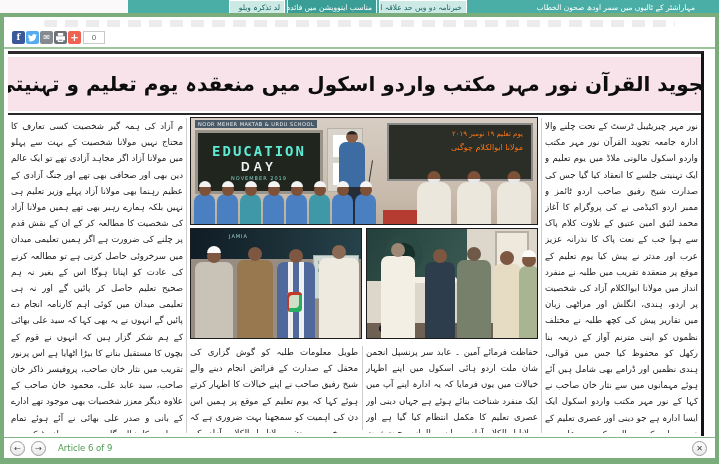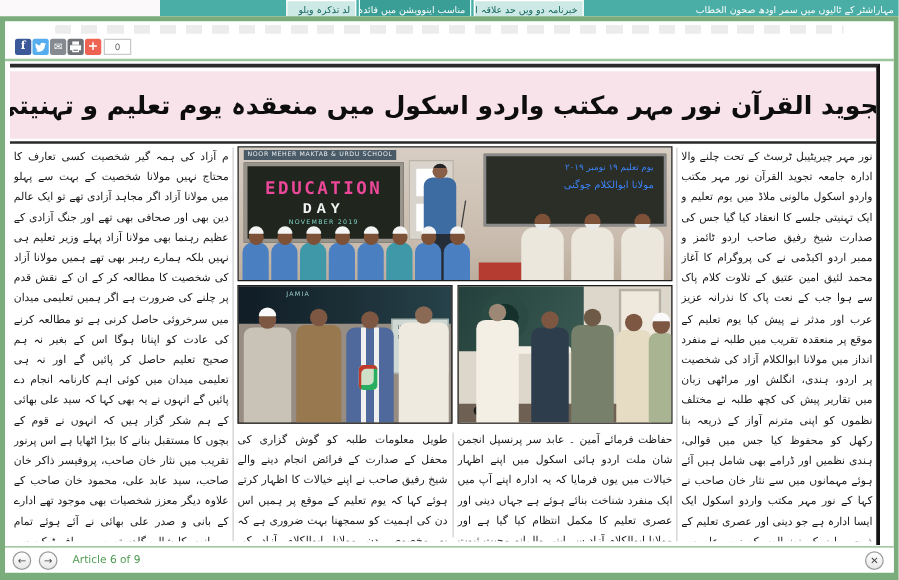--- a/index.html
+++ b/index.html
@@ -33,26 +33,26 @@
   .headline span{font-size:20px;font-weight:bold;color:#0d0d0d;white-space:nowrap}
   .h-rule{height:2px;background:#2a2a2a;margin-top:2px}
   .ucol{position:absolute;direction:rtl;text-align:justify;font-size:8.6px;line-height:16.2px;color:#181818;overflow:hidden}
   .vdiv{position:absolute;width:1px;background:#cfcfcf}
 
   
   .photo{position:absolute;border:1px solid #1c1c1c;overflow:hidden}
   .p-main{background:linear-gradient(#d7cdc2,#c9bcae 70%,#bdae9e)}
   .school-banner{position:absolute;top:2px;left:4px;font-size:5px;letter-spacing:.5px;color:#e8eef2;background:#4a5a66;padding:1px 3px}
   .bb-left{position:absolute;left:4px;top:12px;width:128px;height:64px;background:#20251e;border:3px solid #98948c;display:flex;flex-direction:column;align-items:center;justify-content:center;gap:1px}
-  .bb-left .l1{font-family:"DejaVu Sans Mono",monospace;font-weight:bold;font-size:14px;letter-spacing:2px;color:#ec4899}
-  .bb-left .l2{font-family:Liberation Mono, monospace;font-weight:bold;font-size:12px;letter-spacing:4px;color:#f2f2f2}
+  .bb-left .l1{font-family:"DejaVu Sans Mono",monospace;font-weight:bold;font-size:14px;letter-spacing:2px;color:#5eead4}
+  .bb-left .l2{font-family:Liberation Sans, sans-serif;font-weight:bold;font-size:12px;letter-spacing:4px;color:#f2f2f2}
   .bb-left .sub{font-size:5px;color:#7fd0c4;letter-spacing:1px}
   .posters{position:absolute;left:136px;top:10px;width:36px;height:64px;background:#d9d4cb;
     background-image:linear-gradient(#fff,#fff),linear-gradient(#fff,#fff);background-size:24px 22px,24px 22px;background-position:5px 6px,5px 34px;background-repeat:no-repeat;border:1px solid #b9b2a6}
-  .bb-right{position:absolute;left:196px;top:5px;width:146px;height:58px;background:#2a2e27;border:2px solid #8a8a8a;direction:rtl;padding:5px 8px;color:#3b82f6}
+  .bb-right{position:absolute;left:196px;top:5px;width:146px;height:58px;background:#2a2e27;border:2px solid #8a8a8a;direction:rtl;padding:5px 8px;color:#f97316}
   .bb-right .c1{font-size:7px;white-space:nowrap;overflow:hidden}
   .bb-right .c2{font-size:8px;margin-top:5px;white-space:nowrap;overflow:hidden}
   .speaker{position:absolute;left:148px;top:24px;width:26px;height:82px;border-radius:7px 7px 0 0;background:linear-gradient(#3d6ca3 0 55%,#252d38 55%)}
   .speaker::before{content:"";position:absolute;left:50%;transform:translateX(-50%);top:-11px;width:12px;height:12px;border-radius:50%;background:linear-gradient(#242424 28%,#8a5f49 30%)}
   .mic{position:absolute;left:176px;top:42px;width:1px;height:64px;background:#3a3a3a;transform:rotate(9deg)}
   .kids{position:absolute;left:0;bottom:0;width:192px;height:36px;display:flex;align-items:flex-end;padding-left:3px}
   .kid{flex:0 0 21px;height:30px;margin-right:2px;background:#4a80c2;border-radius:8px 8px 0 0;position:relative}
   .kid:nth-child(3n){background:#3f98a8}
   .kid::before{content:"";position:absolute;left:50%;transform:translateX(-50%);top:-10px;width:12px;height:12px;border-radius:50%;background:#7c5138}
   .kid::after{content:"";position:absolute;left:50%;transform:translateX(-50%);top:-13px;width:12px;height:6px;border-radius:6px 6px 0 0;background:#f4f4f4}
@@ -86,21 +86,21 @@
   .nav-btn{width:15px;height:15px;border-radius:50%;border:1px solid #9a9a9a;background:linear-gradient(#fff,#e8e8e8);color:#444;font-size:8px;display:flex;align-items:center;justify-content:center;margin-left:6px;cursor:pointer}
   .art-label{margin-left:12px;font-size:8.5px;color:#4f9b52}
   .close-btn{margin-left:auto;margin-right:8px;width:15px;height:15px;border-radius:50%;border:1px solid #9a9a9a;background:linear-gradient(#fff,#e8e8e8);color:#444;font-size:8px;display:flex;align-items:center;justify-content:center;cursor:pointer}
 </style>
 </head>
 <body>
 
 <div class="stage">
 
   <div class="ticker">
-    <div class="tick" style="right:0;max-width:244px">مہاراشٹر کے ٹالیوں میں سمر اودھ صحون الخطاب</div>
+    <div class="tick" style="right:20px;max-width:244px">مہاراشٹر کے ٹالیوں میں سمر اودھ صحون الخطاب</div>
     <div class="tick light" style="right:252px;width:88px">خبرنامہ دو ویں حد علاقہ استاد کرنے کا انتظار</div>
     <div class="tick dark" style="right:342px;width:90px">مناسب اینوویشن میں فائدہ جاویداں</div>
     <div class="tick light" style="right:434px;width:56px">لد تذکرہ ویلو</div>
   </div>
 
   <div class="modal">
 
     <div class="faded-line"></div>
 
     <div class="share">

